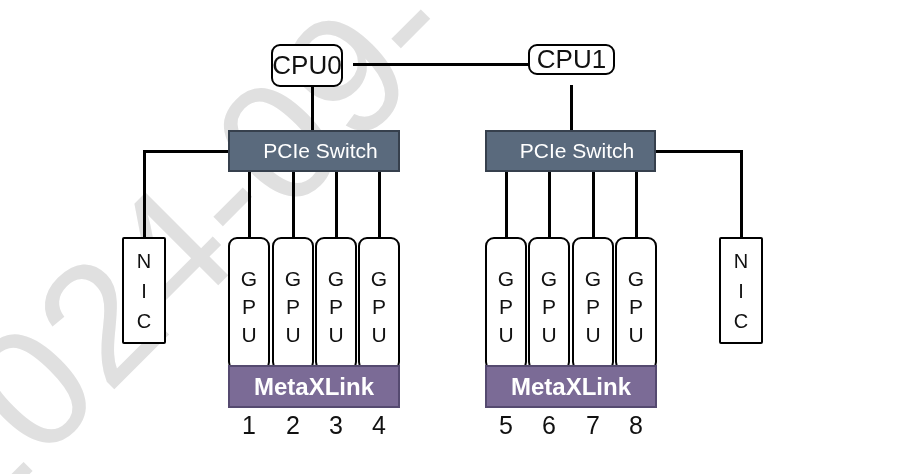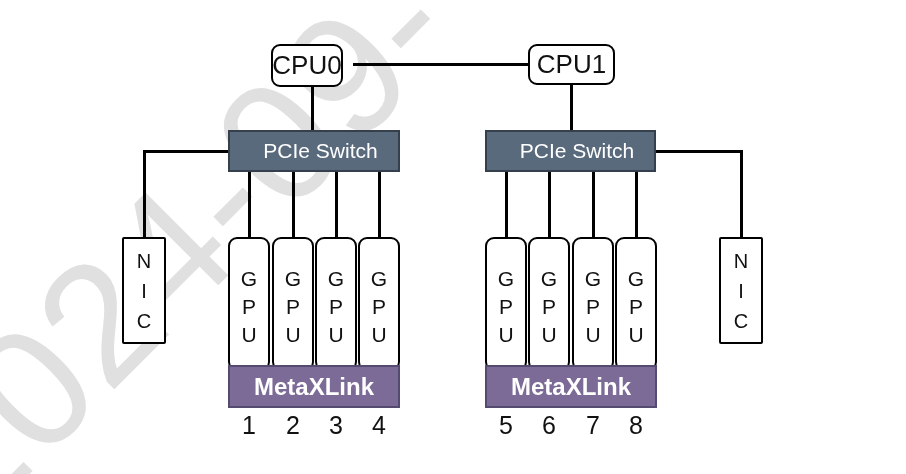--- a/index.html
+++ b/index.html
@@ -56,21 +56,21 @@
   <div class="wire" style="left:378px;top:170px;width:2.5px;height:68px;"></div>
 
   <div class="wire" style="left:505px;top:170px;width:2.5px;height:68px;"></div>
   <div class="wire" style="left:548px;top:170px;width:2.5px;height:68px;"></div>
   <div class="wire" style="left:592px;top:170px;width:2.5px;height:68px;"></div>
   <div class="wire" style="left:635px;top:170px;width:2.5px;height:68px;"></div>
 
   <div class="box cpu" style="left:271px;top:44px;width:72px;height:43px;">
     <span>CPU0</span>
   </div>
-  <div class="box cpu" style="left:528px;top:44px;width:87px;height:41px;">
+  <div class="box cpu" style="left:528px;top:44px;width:87px;height:31px;">
     <span>CPU1</span>
   </div>
 
   <div class="box switch" style="left:228px;top:130px;width:172px;height:42px;">
     <span>PCIe Switch</span>
   </div>
   <div class="box switch" style="left:485px;top:130px;width:171px;height:42px;">
     <span>PCIe Switch</span>
   </div>
 

